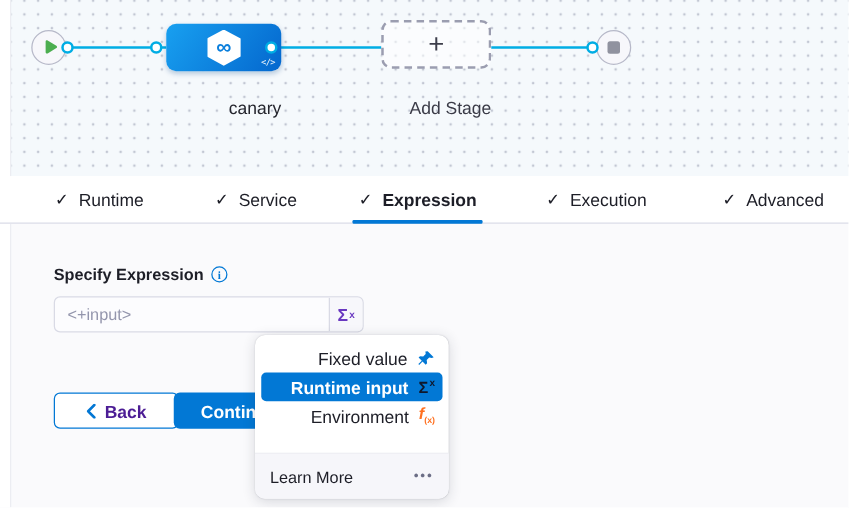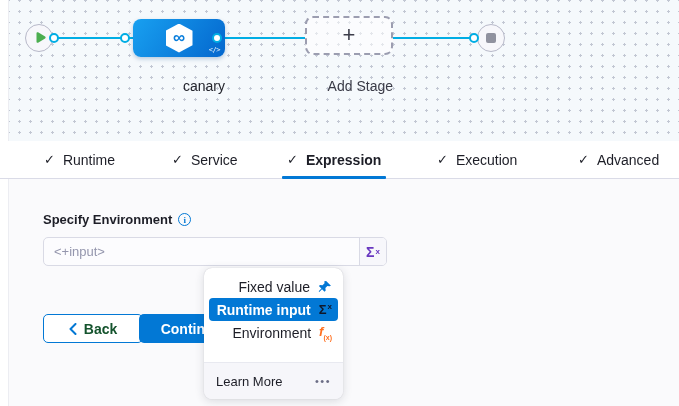--- a/index.html
+++ b/index.html
@@ -80,21 +80,21 @@
   .field-label {
     position:absolute; left:34px; top:33px; display:flex; align-items:center; gap:6px;
     font-size:13px; font-weight:700; color:#1D1E27;
   }
   .info-ic {
     width:13px; height:13px; border-radius:50%; border:1.2px solid #0278D5;
     color:#0278D5; font-size:9px; font-weight:700; font-family:"Liberation Serif",serif;
     display:flex; align-items:center; justify-content:center; cursor:pointer;
   }
   .input-group {
-    position:absolute; left:34px; top:58px; width:344px; height:29px;
+    position:absolute; left:34px; top:58px; width:248px; height:29px;
     border:1px solid #D9DAE5; border-radius:5px; background:#FCFCFE;
     display:flex; overflow:hidden;
   }
   .input-group input {
     flex:1; border:none; outline:none; background:transparent;
     font-size:13px; color:#1D1E27; padding:0 10px;
     font-family:"Liberation Sans","DejaVu Sans",sans-serif;
   }
   .input-group input::placeholder { color:#9496AD; }
   .sigma-btn {
@@ -103,29 +103,29 @@
     font-size:14px; font-weight:700; color:#6938C0;
   }
   .sigma-btn sup, .mi-sigma sup { font-size:8px; font-weight:700; margin-left:1px; }
 
   .btn {
     position:absolute; top:135px; height:29px; border-radius:5px; cursor:pointer;
     display:flex; align-items:center; justify-content:center;
     font-size:14px; font-weight:700;
   }
   .btn-back {
-    left:34px; width:100px; background:#fff; border:1.5px solid #0278D5; color:#14532d; gap:7px;
+    left:34px; width:100px; background:#fff; border:1.5px solid #0278D5; color:#4c1d95; gap:7px;
   }
   .btn-continue {
     left:130px; width:104px; background:#0278D5; border:none; color:#fff; z-index:2;
   }
 
   
   .menu {
-    position:absolute; left:195px; top:89px; width:139px; z-index:5;
+    position:absolute; left:195px; top:89px; width:155px; z-index:5;
     background:#fff; border-radius:8px; padding-top:7px;
     box-shadow:0 2px 10px rgba(40,41,61,.16),0 0 1px rgba(40,41,61,.25);
   }
   .menu-item {
     height:23px; margin:0 5px; padding:0 6px; border-radius:4px; cursor:pointer;
     display:flex; align-items:center; justify-content:flex-end; gap:8px;
     font-size:14px; color:#1D1E27;
   }
   .menu-item.selected { background:#0278D5; color:#fff; font-weight:600; }
   .mi-sigma { font-size:13px; font-weight:700; color:#0f172a; line-height:1; }
@@ -197,21 +197,21 @@
     </div>
     <div class="tab tab-4">
       <span class="chk">✓</span>
       <span>Advanced</span>
     </div>
   </div>
 
   <div class="content">
 
     <div class="field-label">
-      <span>Specify Environment</span>
+      <span>Specify Expression</span>
       <span class="info-ic">i</span>
     </div>
 
     <div class="input-group">
       <input type="text" placeholder="&lt;+input&gt;" style="">
       <div class="sigma-btn">
         <span>Σ</span>
           <sup>x</sup>
       </div>
     </div>

